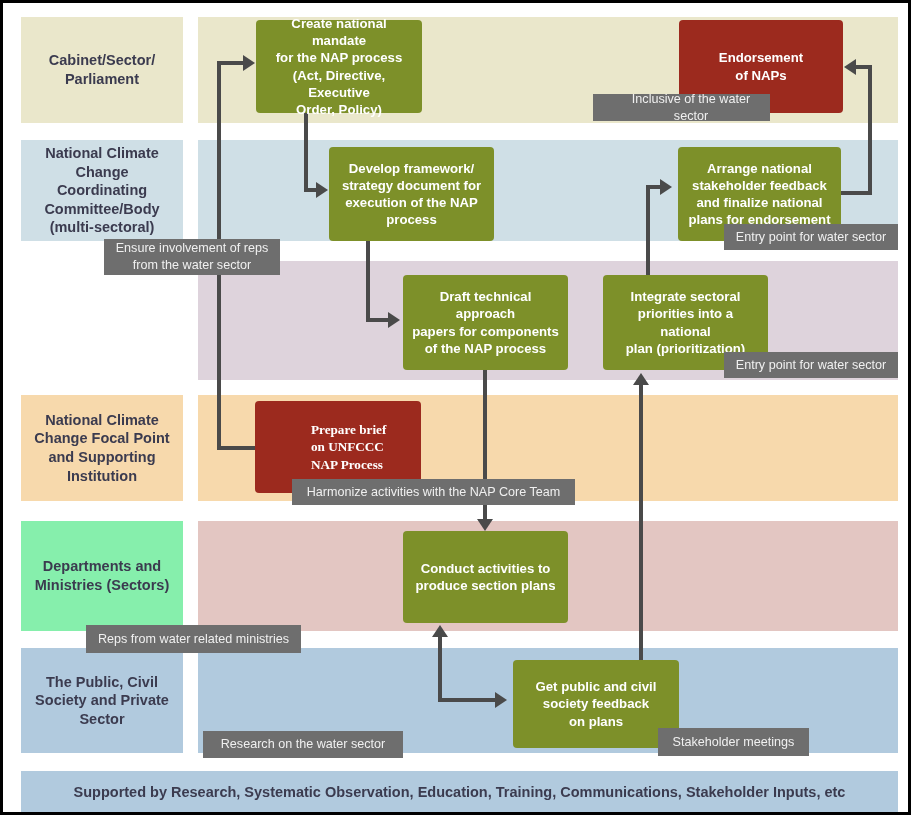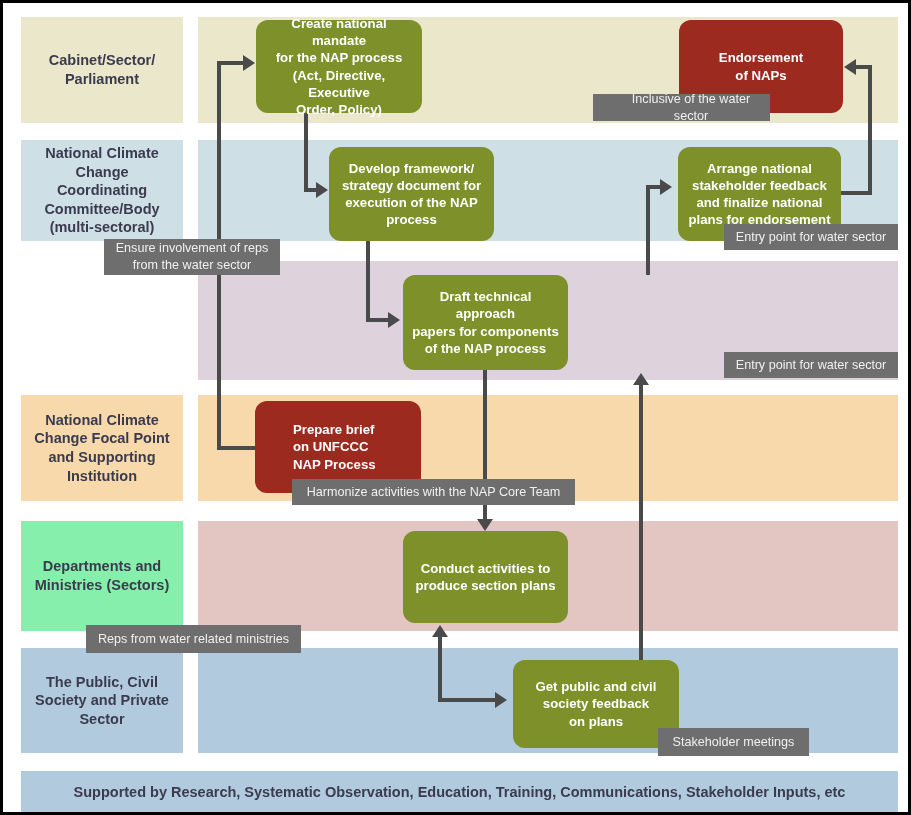--- a/index.html
+++ b/index.html
@@ -40,21 +40,21 @@
     display: flex;
     align-items: center;
     justify-content: center;
     color: #3b3b4f;
     font-weight: bold;
     font-size: 14.5px;
   }
   .node {
     position: absolute;
     box-sizing: border-box;
-    border-radius: 12px;
+    border-radius: 4px;
     display: flex;
     align-items: center;
     justify-content: center;
     text-align: center;
     color: #ffffff;
     font-weight: bold;
     font-size: 13.2px;
     line-height: 1.3;
     padding: 6px 8px;
     z-index: 6;
@@ -217,22 +217,27 @@
 and finalize national
 plans for endorsement</span>
   </div>
 
   <div class="node green" style="left:400px; top:272px; width:165px; height:95px;">
     <span style="white-space:pre-line;">Draft technical approach
 papers for components
 of the NAP process</span>
   </div>
 
-
-  <div class="node red" style="left:252px; top:398px; width:166px; height:92px; justify-content:flex-start; text-align:left; padding-left:38px;">
+  <div class="node green" style="left:600px; top:272px; width:165px; height:95px;">
+    <span style="white-space:pre-line;">Integrate sectoral
+priorities into a national
+plan (prioritization)</span>
+  </div>
+
+  <div class="node red" style="left:252px; top:398px; width:166px; height:92px; justify-content:flex-start; text-align:left; padding-left:56px;font-family:Liberation Serif, serif;">
     <span style="white-space:pre-line;">Prepare brief
 on UNFCCC
 NAP Process</span>
   </div>
 
   <div class="node green" style="left:400px; top:528px; width:165px; height:92px;">
     <span style="white-space:pre-line;">Conduct activities to
 produce section plans</span>
   </div>
 
@@ -260,18 +265,21 @@
   </div>
 
   <div class="tag" style="left:83px; top:622px; width:215px; height:28px;">
     <span style="white-space:pre-line;">Reps from water related ministries</span>
   </div>
 
   <div class="tag" style="left:289px; top:476px; width:283px; height:26px;">
     <span style="white-space:pre-line;">Harmonize activities with the NAP Core Team</span>
   </div>
 
+  <div class="tag" style="left:200px; top:728px; width:200px; height:27px;">
+    <span style="white-space:pre-line;">Research on the water sector</span>
+  </div>
 
   <div class="tag" style="left:655px; top:725px; width:151px; height:28px;">
     <span style="white-space:pre-line;">Stakeholder meetings</span>
   </div>
 
 </div>
 
 </body></html>

